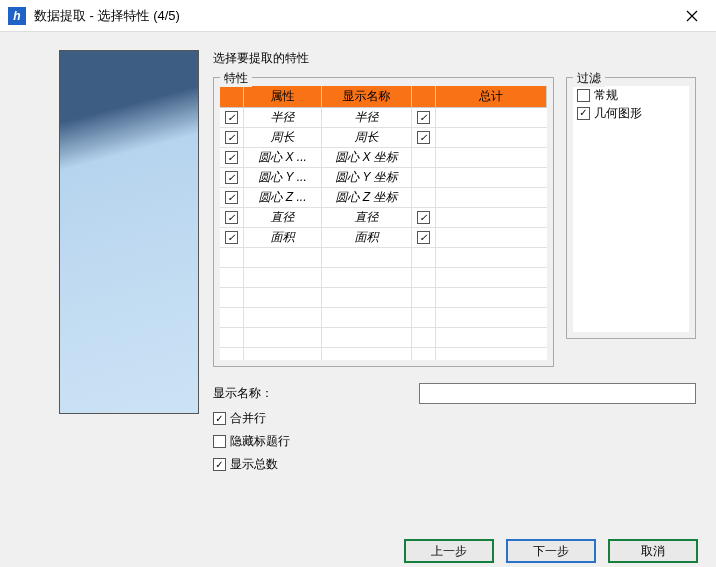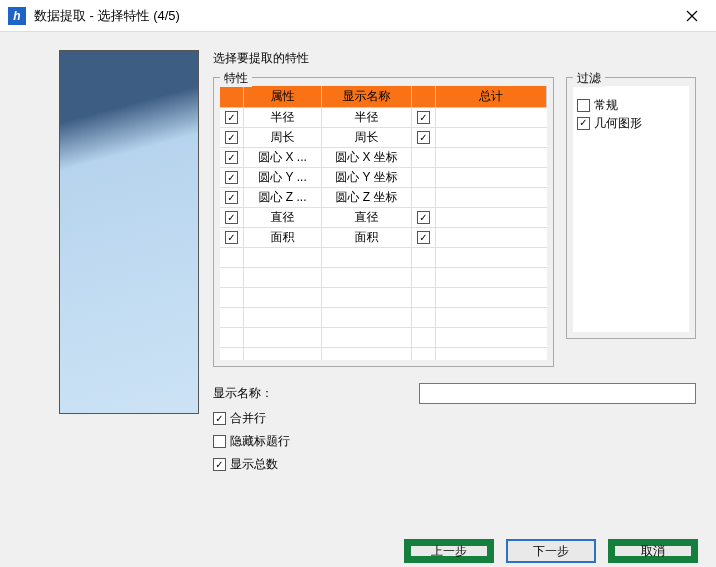--- a/index.html
+++ b/index.html
@@ -89,21 +89,21 @@
     padding: 2px 4px;
     text-align: center;
     background: #f97316;
     font-weight: normal;
   }
   .col-chk { width: 24px; }
   .col-attr { width: 78px; }
   .col-disp { width: 90px; }
   .col-schk { width: 24px; }
   .col-sum { flex: 1; }
-  .trow { display: flex; border-bottom: 1px solid #e0e0e0; }
+  .trow { display: flex; border-bottom: 1px solid #e0e0e0; font-style: italic; }
   .trow .td {
     border-right: 1px solid #e0e0e0;
     padding: 1px 4px;
     height: 19px;
     display: flex;
     align-items: center;
     justify-content: center;
     font-size: 12px;
     overflow: hidden;
     white-space: nowrap;
@@ -113,42 +113,42 @@
     width: 13px; height: 13px;
     border: 1px solid #555;
     background: #fff;
     display: inline-flex;
     align-items: center; justify-content: center;
     font-size: 10px;
     line-height: 1;
     cursor: pointer;
   }
   .chk.checked::after { content: "✓"; color: #000; font-size: 10px; }
-  .filter-list { background: #fff; height: 100%; padding: 10px 4px; }
+  .filter-list { background: #fff; height: 100%; padding: 0 4px; }
   .filter-item { display: flex; align-items: center; gap: 4px; height: 18px; }
   .form-row { display: flex; align-items: center; margin-top: 16px; gap: 6px; }
   .form-row .lbl { width: 200px; }
   .text-input {
     flex: 1;
     height: 21px;
     border: 1px solid #777;
     background: #fff;
     padding: 0 4px;
     font-size: 12px;
   }
   .check-row { display: flex; align-items: center; gap: 4px; margin-top: 6px; }
   .footer {
     display: flex;
     justify-content: flex-end;
     gap: 12px;
     padding: 6px 18px 4px 0;
   }
   .btn {
     width: 90px; height: 24px;
-    border: 7px solid #15803d;
+    border: 2px solid #15803d;
     background: #e9e9e9;
     display: flex;
     align-items: center; justify-content: center;
     cursor: pointer;
     font-size: 12px;
   }
   .btn.primary { border: 2px solid #2a72c8; }
 </style>
 </head>
 <body>

